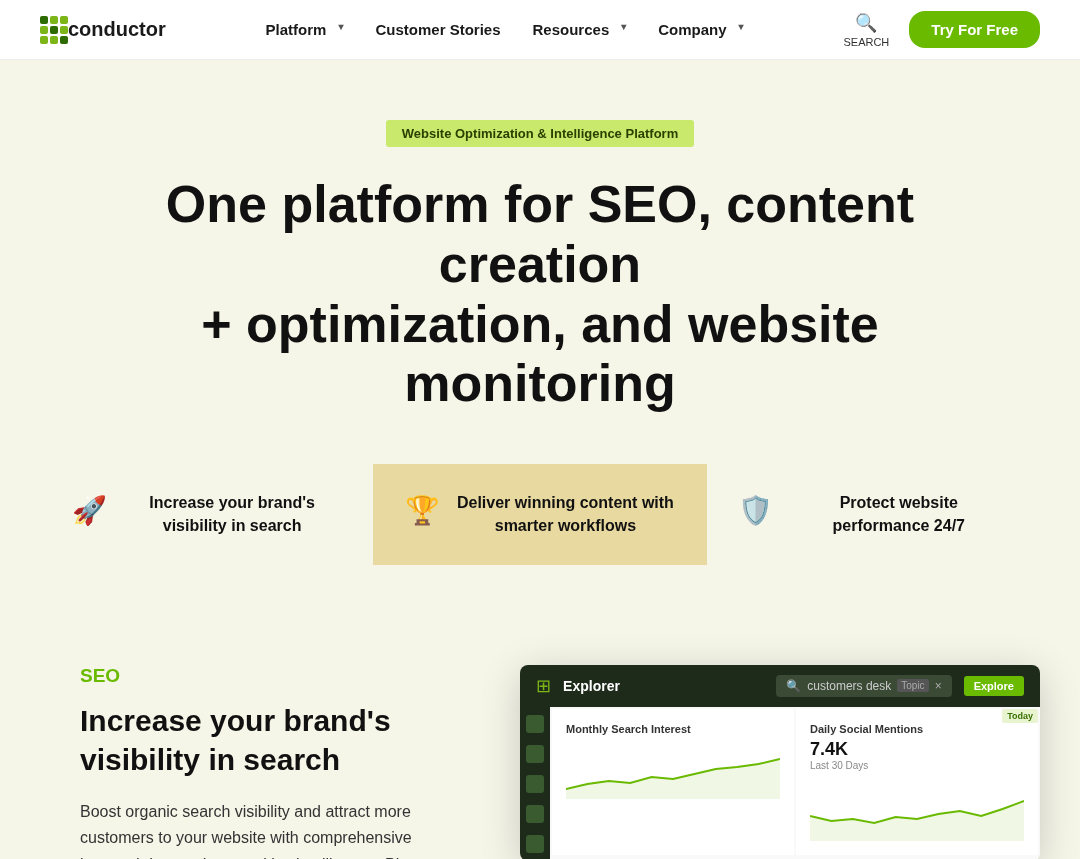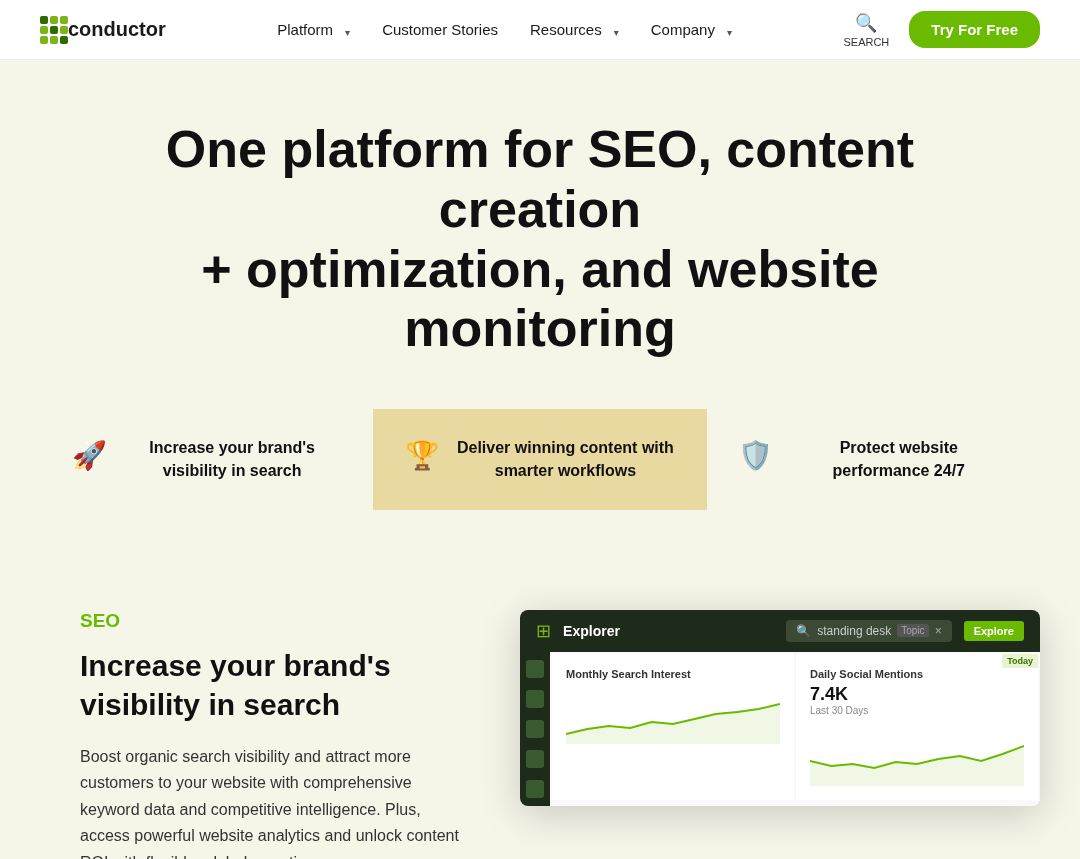--- a/index.html
+++ b/index.html
@@ -13,22 +13,22 @@
     }
     .logo-area { display: flex; align-items: center; gap: 0; text-decoration: none; color: #1a1a1a; }
     .logo-grid {
       display: grid; grid-template-columns: repeat(3,8px); grid-template-rows: repeat(3,8px); gap: 2px;
     }
     .logo-dot { width: 8px; height: 8px; border-radius: 2px; background: #7cb518; }
     .logo-dot.dark { background: #2d6a00; }
     .logo-text { font-size: 20px; font-weight: 700; }
     .nav-links { display: flex; align-items: center; gap: 32px; }
     .nav-link {
-      font-size: 15px; font-weight: 400; color: #1a1a1a; text-decoration: none;
-      cursor: pointer; display: flex; align-items: flex-end; gap: 12px;
+      font-size: 15px; font-weight: 700; color: #1a1a1a; text-decoration: none;
+      cursor: pointer; display: flex; align-items: flex-start; gap: 12px;
     }
     .nav-link .chevron { font-size: 10px; color: #555; }
     .nav-actions { display: flex; align-items: center; gap: 20px; }
     .search-btn {
       display: flex; flex-direction: column; align-items: center; cursor: pointer;
       background: none; border: none; font-size: 11px; color: #333; gap: 2px;
     }
     .search-icon-svg { font-size: 18px; }
     .try-free-btn {
       background: #6aba00; color: #fff; border: none; padding: 10px 22px;
@@ -147,20 +147,21 @@
   <div class="nav-actions">
     <button class="search-btn">
       <span class="search-icon-svg">🔍</span>
       <span>SEARCH</span>
     </button>
     <button class="try-free-btn">Try For Free</button>
   </div>
 </nav>
 
 <section class="hero">
+  <div class="hero-badge">Website Optimization &amp; Intelligence Platform</div>
   <h1 class="hero-title">
     <span>One platform for SEO, content creation</span><br>
     <span>+ optimization, and website monitoring</span>
   </h1>
 
   
   <div class="feature-cards">
     <div class="feature-card">
       <span class="feature-icon">🚀</span>
       <span class="feature-card-text">Increase your brand's visibility in search</span>
@@ -185,21 +186,21 @@
   </div>
 
   <div class="content-right">
     <div class="dashboard-mock">
 
       <div class="dash-topbar">
         <span style="color:#7cb518;font-size:18px;">⊞</span>
         <span class="dash-title">Explorer</span>
         <div class="dash-search-bar">
           <span>🔍</span>
-          <span>standing desk</span>
+          <span>customers desk</span>
           <span style="background:#555;border-radius:2px;padding:1px 4px;font-size:10px;color:#aaa;">Topic</span>
           <span style="color:#aaa;">×</span>
         </div>
         <div class="explore-btn">Explore</div>
       </div>
 
       <div class="dash-body">
 
         <div class="dash-sidebar-icons">
           <div class="sidebar-dot"></div>

